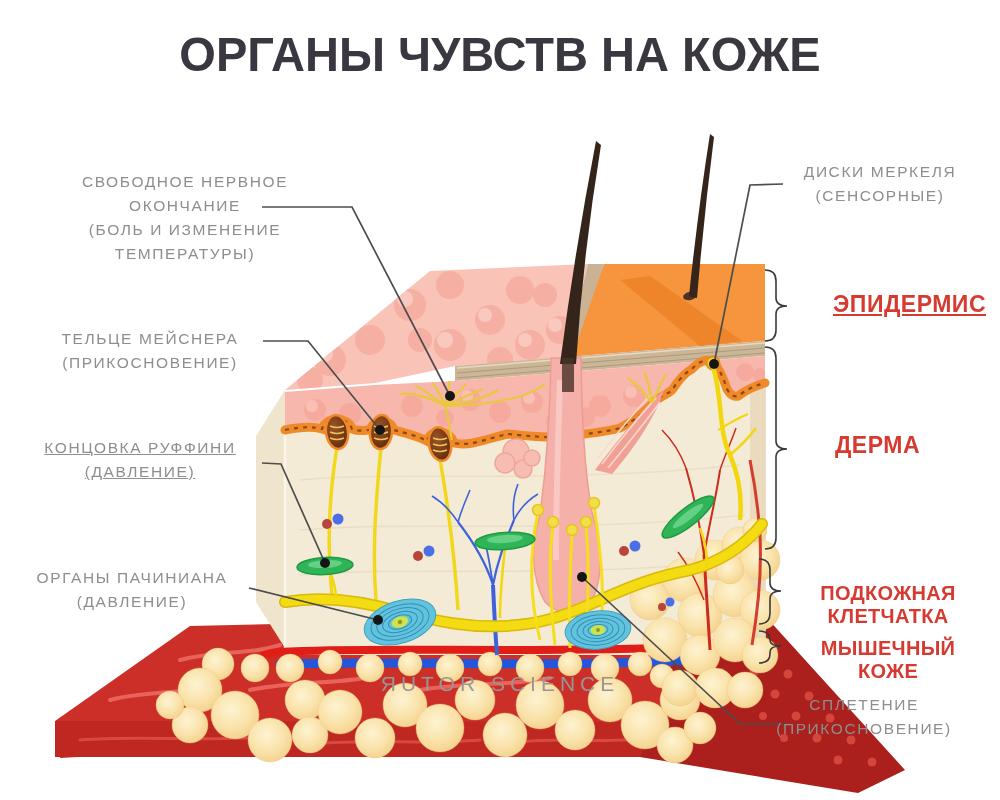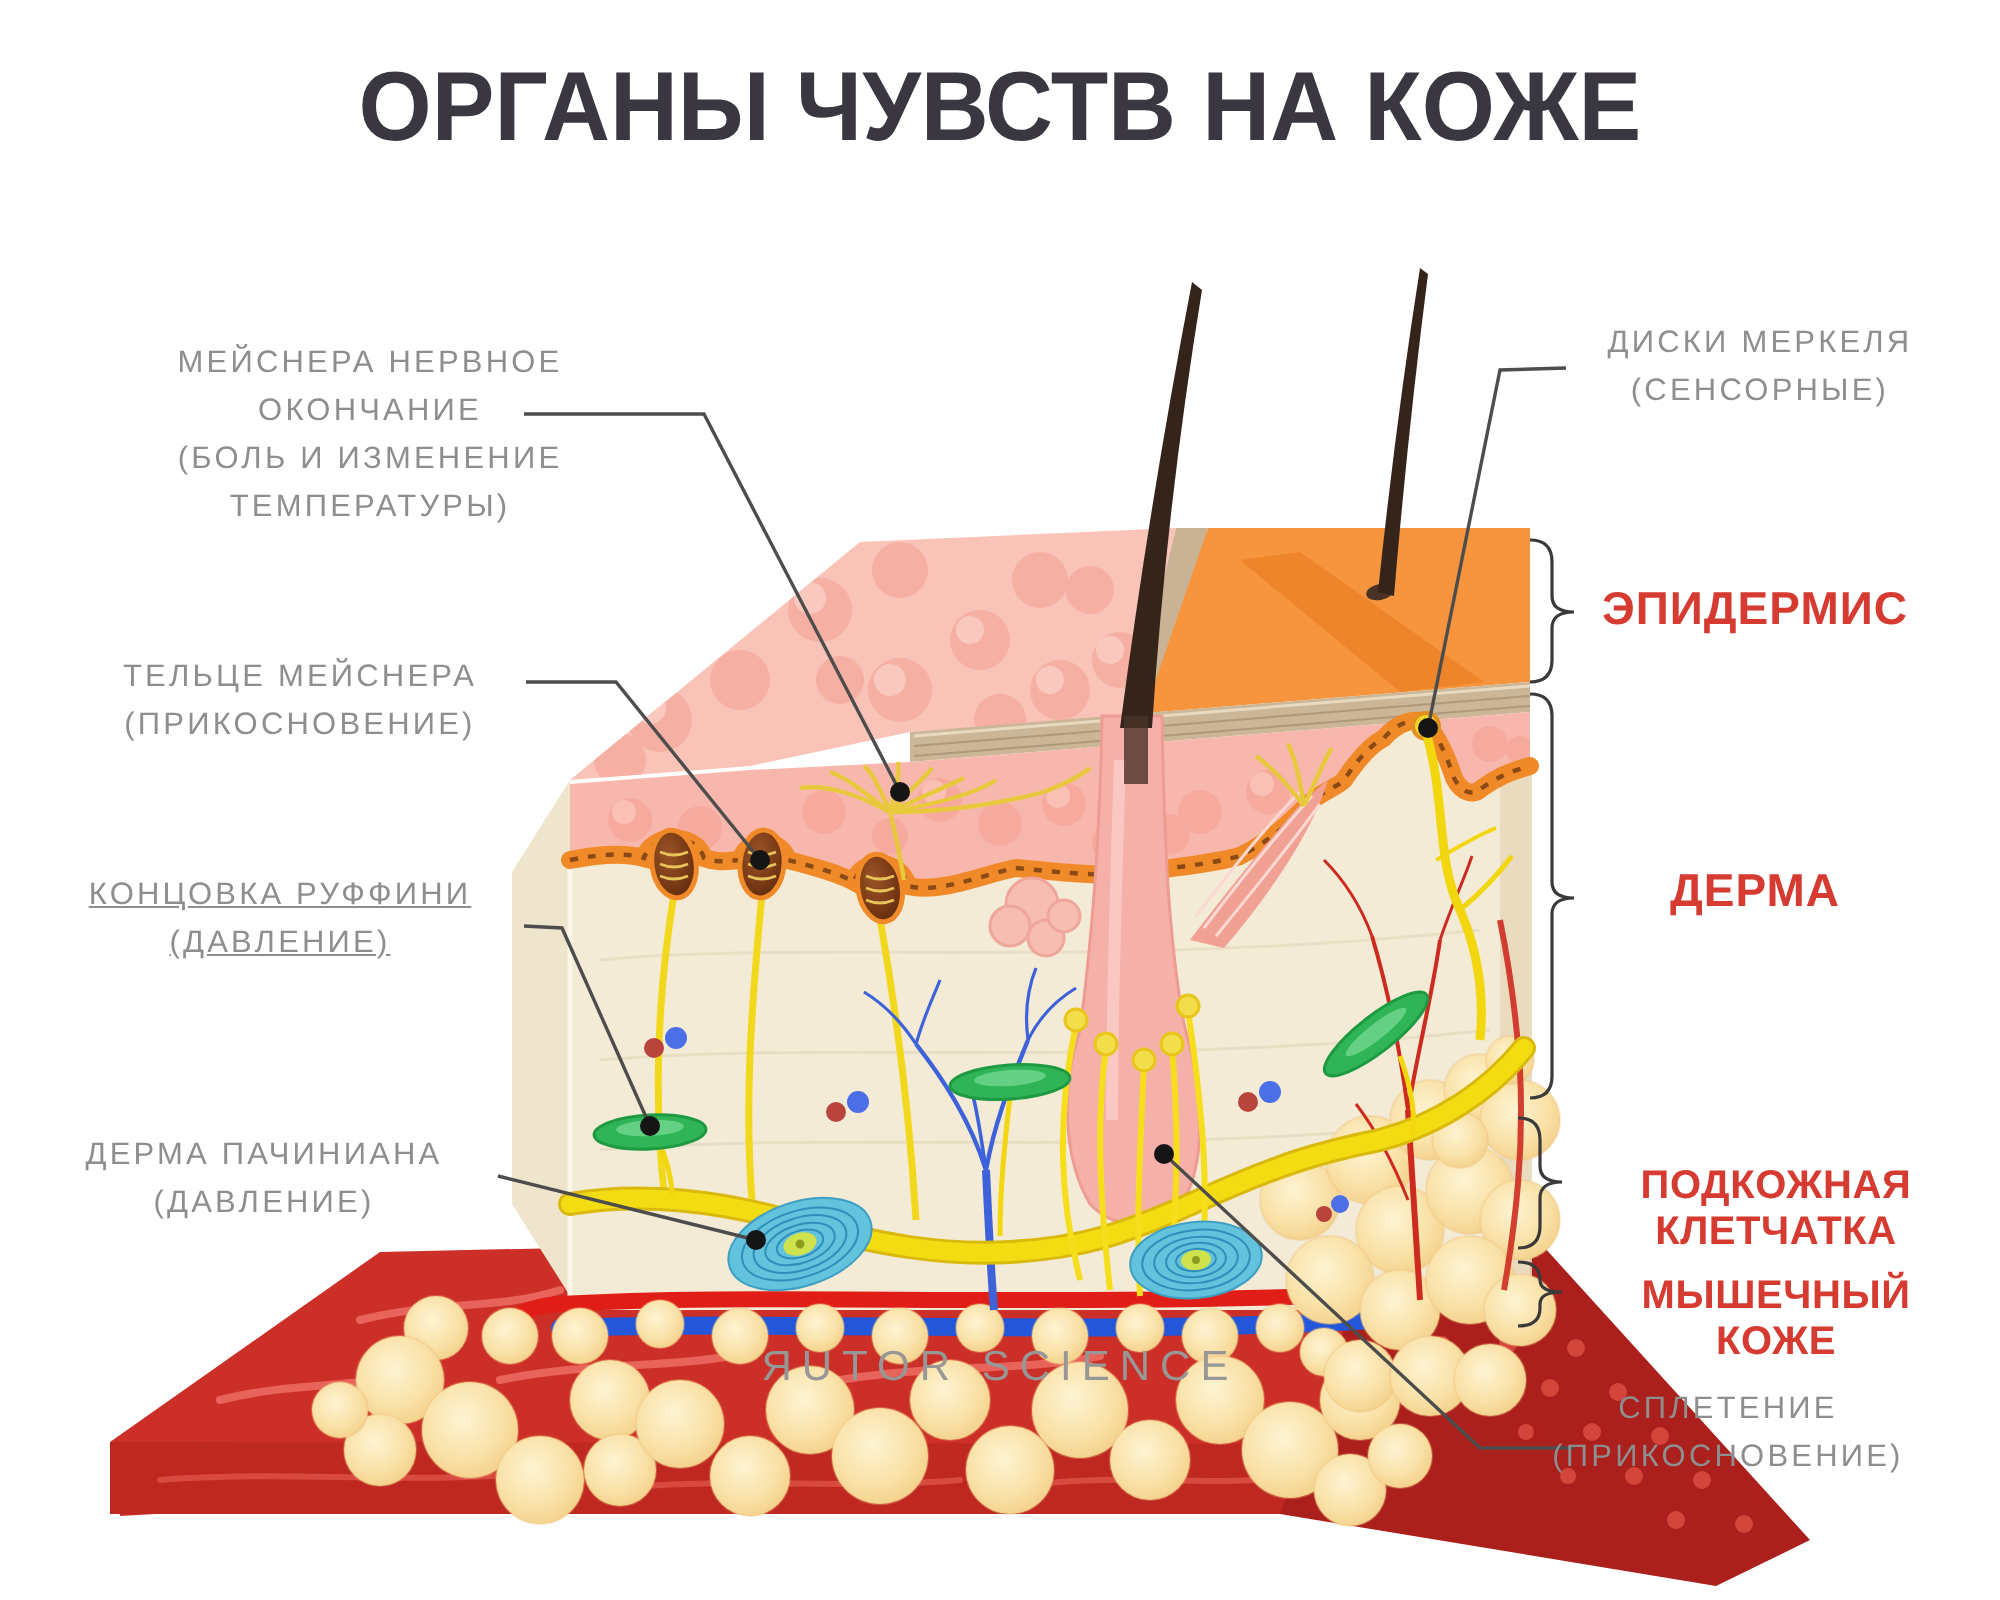--- a/index.html
+++ b/index.html
@@ -420,51 +420,51 @@
     <path d="M765,270 Q776,270 776,281 L776,298 Q776,306 787,306 Q776,306 776,314 L776,330 Q776,341 765,341"></path>
     <path d="M765,347 Q776,347 776,358 L776,441 Q776,449 787,449 Q776,449 776,457 L776,538 Q776,549 765,549"></path>
     <path d="M759,559 Q770,559 770,570 L770,583 Q770,591 781,591 Q770,591 770,599 L770,613 Q770,624 759,624"></path>
     <path d="M759,631 Q770,631 770,640 L770,640 Q770,646 781,646 Q770,646 770,652 L770,654 Q770,663 759,663"></path>
   </g>
 </svg>
 
 <div class="title">ОРГАНЫ ЧУВСТВ НА КОЖЕ</div>
 
 <div class="lbl" style="left:45px;top:170px;width:280px;">
-  <div>МЕЙСНЕРА НЕРВНОЕ</div>
+  <div>СВОБОДНОЕ НЕРВНОЕ</div>
   <div>ОКОНЧАНИЕ</div>
   <div>(БОЛЬ И ИЗМЕНЕНИЕ</div>
   <div>ТЕМПЕРАТУРЫ)</div>
 </div>
 
 <div class="lbl" style="left:35px;top:327px;width:230px;">
   <div>ТЕЛЬЦЕ МЕЙСНЕРА</div>
   <div>(ПРИКОСНОВЕНИЕ)</div>
 </div>
 
 <div class="lbl" style="left:15px;top:436px;width:250px;text-decoration:underline;">
   <div>КОНЦОВКА РУФФИНИ</div>
   <div>(ДАВЛЕНИЕ)</div>
 </div>
 
 <div class="lbl" style="left:12px;top:566px;width:240px;">
-  <div>ДЕРМА ПАЧИНИАНА</div>
+  <div>ОРГАНЫ ПАЧИНИАНА</div>
   <div>(ДАВЛЕНИЕ)</div>
 </div>
 
 <div class="lbl" style="left:770px;top:160px;width:220px;">
   <div>ДИСКИ МЕРКЕЛЯ</div>
   <div>(СЕНСОРНЫЕ)</div>
 </div>
 
 <div class="lbl" style="left:735px;top:693px;width:258px;">
   <div>СПЛЕТЕНИЕ</div>
   <div>(ПРИКОСНОВЕНИЕ)</div>
 </div>
 
-<div class="layerlbl big" style="left:795px;top:291px;width:165px;">ЭПИДЕРМИС</div>
+<div class="layerlbl big" style="left:827px;top:291px;width:165px;text-decoration:underline;">ЭПИДЕРМИС</div>
 <div class="layerlbl big" style="left:795px;top:432px;width:165px;">ДЕРМА</div>
 <div class="layerlbl small" style="left:798px;top:582px;width:180px;">ПОДКОЖНАЯ КЛЕТЧАТКА</div>
 <div class="layerlbl small" style="left:798px;top:637px;width:180px;">МЫШЕЧНЫЙ КОЖЕ</div>
 
 <div class="watermark">ЯUTOR SCIENCE</div>
 
 </div>
 
 </body></html>

